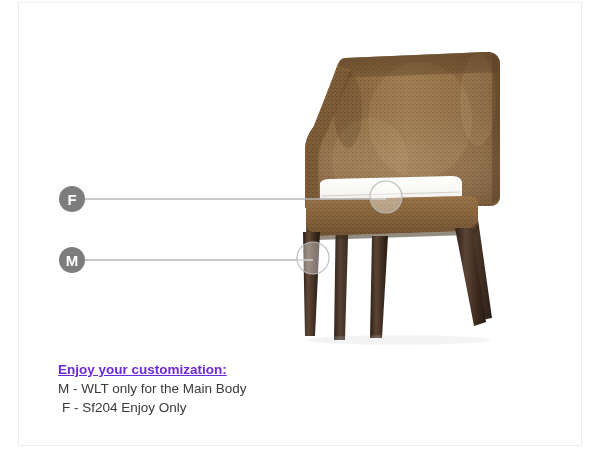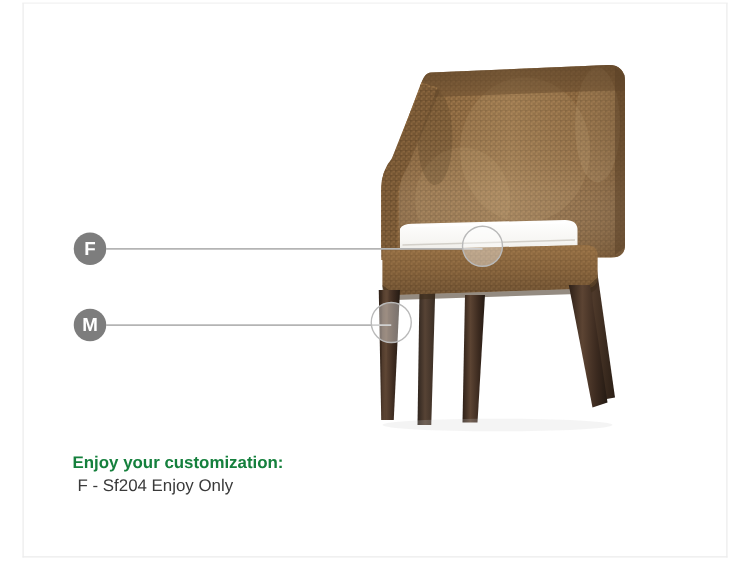--- a/index.html
+++ b/index.html
@@ -80,24 +80,25 @@
   #caption {
     position: absolute;
     left: 58px;
     top: 360px;
     width: 440px;
   }
   #caption .cap-title {
     font-family: "Liberation Sans", sans-serif;
     font-size: 13.5px;
     font-weight: bold;
-    color: #15803d;
+    color: #6d28d9;
     line-height: 19px;
     margin: 0;
     white-space: nowrap;
+    text-decoration: underline;
   }
   #caption .cap-line {
     font-family: "Liberation Sans", sans-serif;
     font-size: 13.5px;
     font-weight: normal;
     color: #3a3a3a;
     line-height: 19px;
     margin: 0;
     white-space: nowrap;
   }
@@ -250,16 +251,17 @@
     <g>
       <line class="leader-line" x1="85" y1="260" x2="313" y2="260"></line>
       <circle class="target-ring" cx="313" cy="258" r="16"></circle>
       <circle class="marker-circle" cx="72" cy="260" r="13"></circle>
       <text class="marker-letter" x="72" y="260.5">M</text>
     </g>
   </svg>
 
   <div id="caption">
     <p class="cap-title">Enjoy your customization:</p>
+    <p class="cap-line">M - WLT only for the Main Body</p>
     <p class="cap-line indent"> F - Sf204 Enjoy Only</p>
   </div>
 
 </div>
 
 </body></html>

